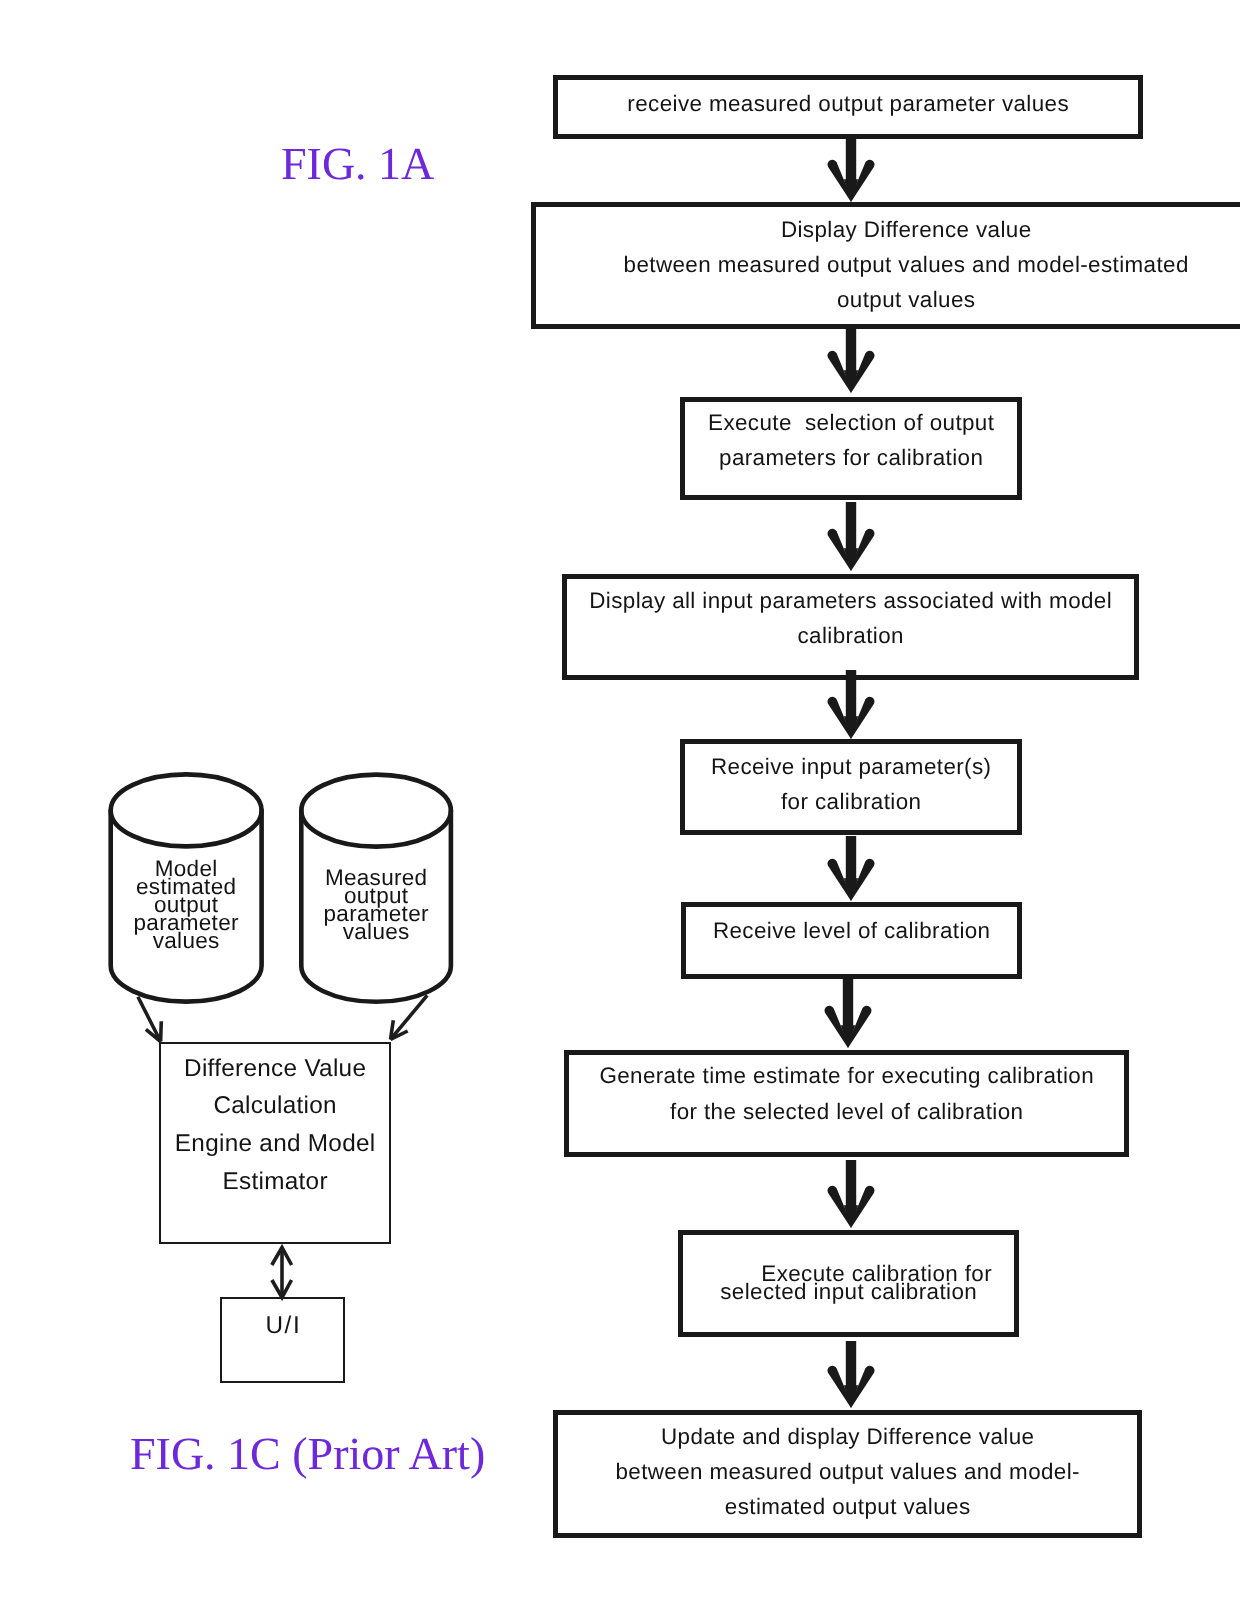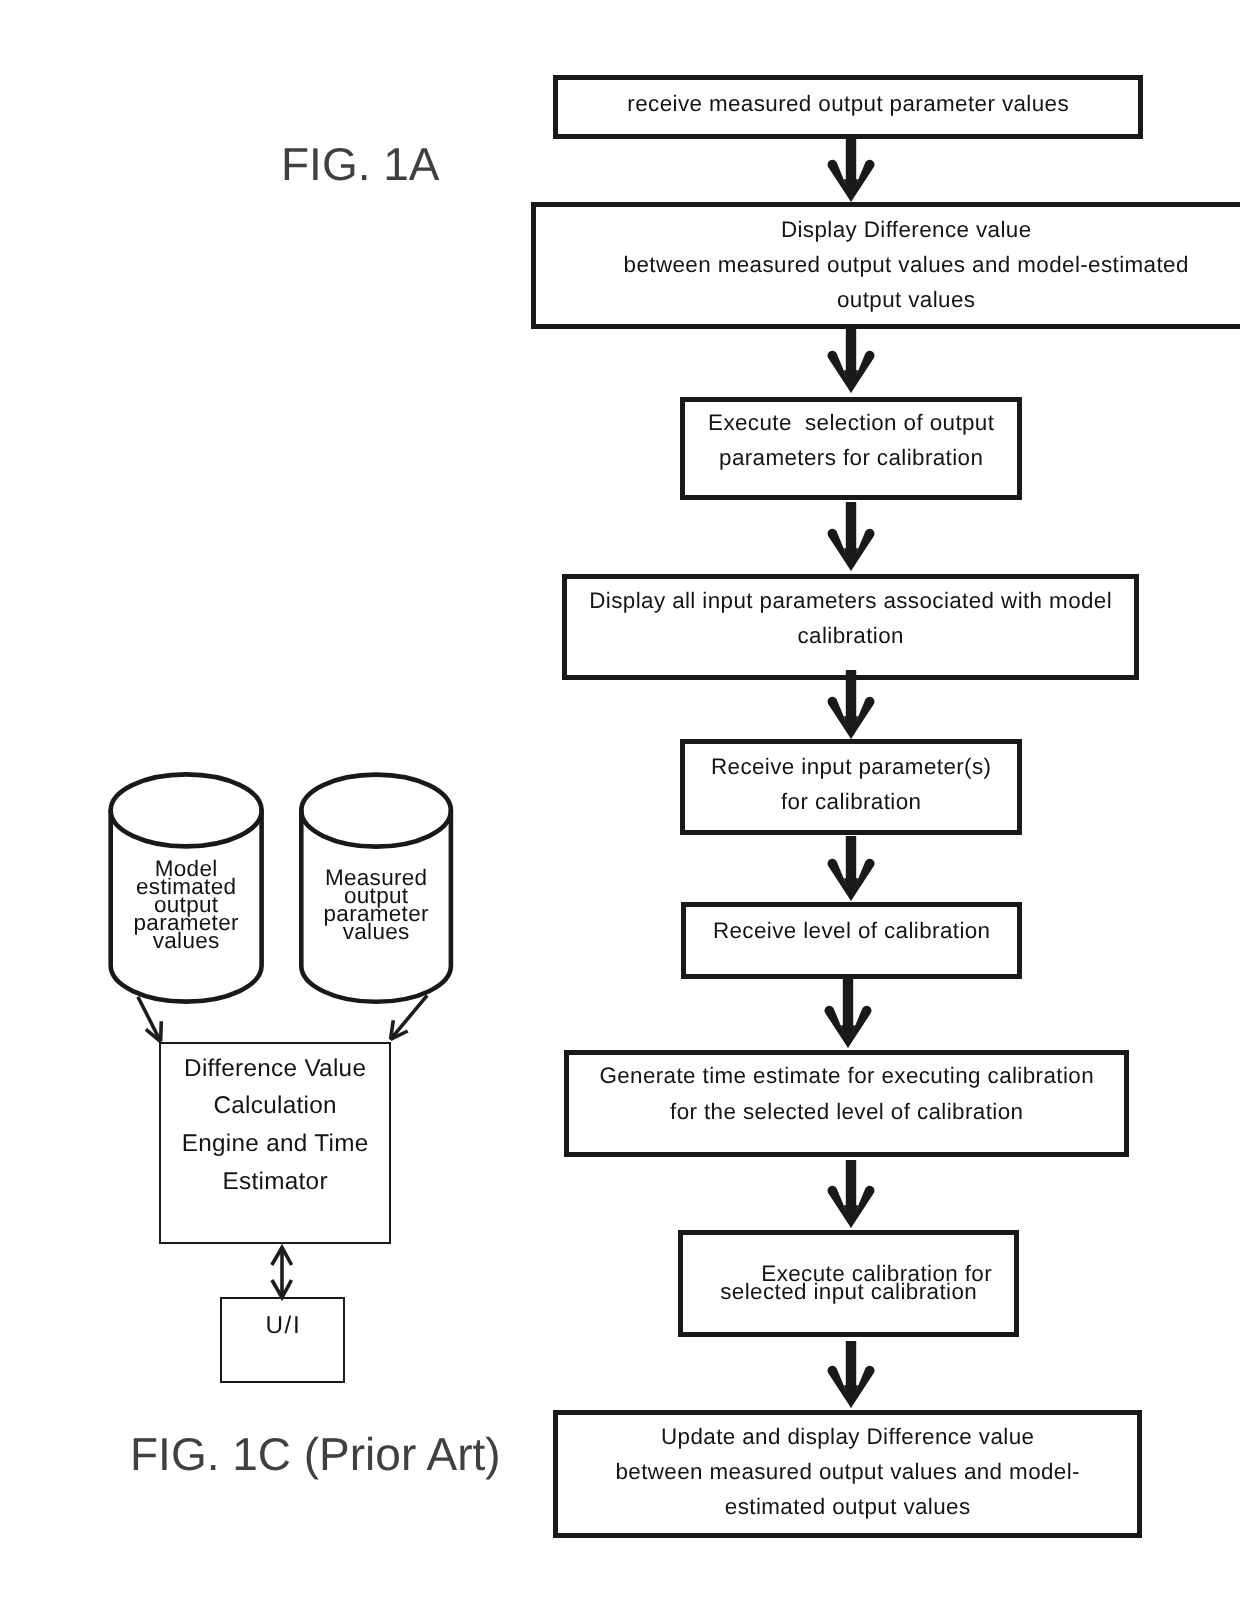--- a/index.html
+++ b/index.html
@@ -1,22 +1,22 @@
 <!DOCTYPE html>
 <html><head>
 <meta charset="utf-8">
 <style>
   html,body{margin:0;padding:0;background:#ffffff;}
   body{width:1240px;height:1598px;overflow:hidden;position:relative;
        font-family:"Liberation Sans",sans-serif;color:#141414;
        -webkit-font-smoothing:antialiased;text-rendering:geometricPrecision;}
   #sheet{position:absolute;left:0;top:0;width:1240px;height:1598px;background:#fff;}
   .fig-label,.ptext,.clabel{will-change:transform;}
-  .fig-label{position:absolute;font-family:Liberation Sans, sans-serif;
-             color:#404040;white-space:nowrap;font-size:46px;line-height:46px;}
+  .fig-label{position:absolute;font-family:Liberation Serif, serif;
+             color:#6d28d9;white-space:nowrap;font-size:46px;line-height:46px;}
   .pbox{position:absolute;box-sizing:border-box;background:transparent;
         border:5px solid #191919;}
   .pbox.thin{border-width:2px;border-color:#1a1a1a;}
   .ptext{position:absolute;left:0;width:100%;text-align:center;
          white-space:pre;font-size:22.4px;line-height:22.4px;letter-spacing:0.40px;
          text-indent:0.40px;}
   .etext{font-size:24.3px;line-height:24.3px;letter-spacing:0.30px;text-indent:0.30px;}
   .utext{font-size:24.3px;line-height:24.3px;letter-spacing:1.60px;text-indent:1.60px;}
   .clabel{position:absolute;text-align:center;white-space:nowrap;
           font-size:22.5px;letter-spacing:0.3px;text-indent:0.3px;}
@@ -63,21 +63,21 @@
     <div class="ptext" style="top:45.6px;">selected input calibration</div>
   </div>
   <div class="pbox" style="left:553px;top:1410px;width:589px;height:128px;">
     <div class="ptext" style="top:10.8px;">Update and display Difference value</div>
     <div class="ptext" style="top:46.0px;">between measured output values and model-</div>
     <div class="ptext" style="top:81.2px;">estimated output values</div>
   </div>
   <div class="pbox thin" style="left:159px;top:1041.5px;width:232px;height:202px;">
     <div class="ptext etext" style="top:13.1px;">Difference Value</div>
     <div class="ptext etext" style="top:50.9px;">Calculation</div>
-    <div class="ptext etext" style="top:88.7px;">Engine and Time</div>
+    <div class="ptext etext" style="top:88.7px;">Engine and Model</div>
     <div class="ptext etext" style="top:126.6px;">Estimator</div>
   </div>
   <div class="pbox thin" style="left:219.9px;top:1297px;width:125.2px;height:86px;">
     <div class="ptext utext" style="top:15.2px;">U/I</div>
   </div>
   <div class="clabel" style="left:76.2px;top:859.6px;width:220px;line-height:17.9px;">
     <div>Model</div>
     <div>estimated</div>
     <div>output</div>
     <div>parameter</div>

